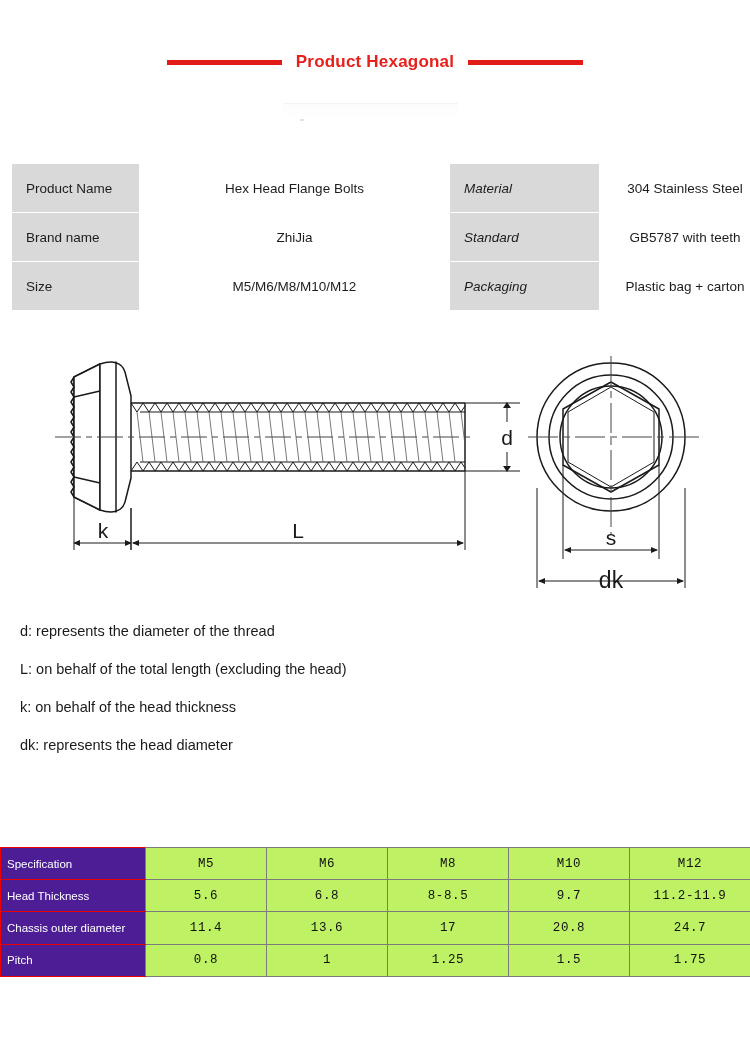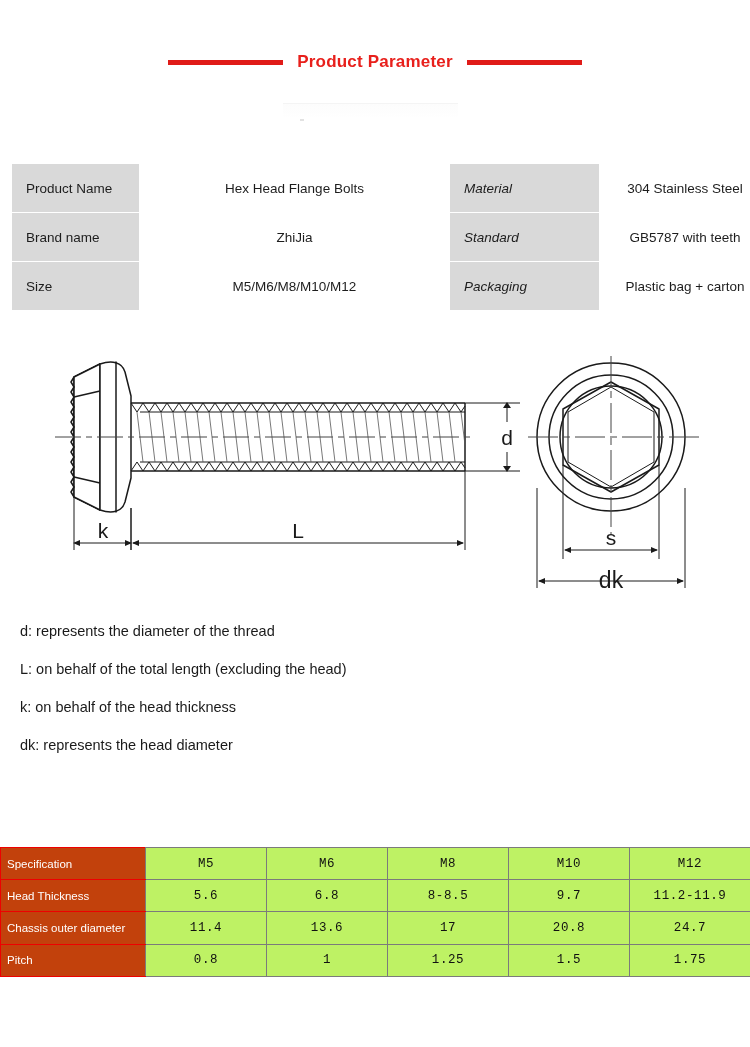--- a/index.html
+++ b/index.html
@@ -113,39 +113,39 @@
     border: 1px solid #7b7b7b;
     font-size: 12.5px;
     text-align: center;
     vertical-align: middle;
     background: #bef264;
     color: #111;
     font-family: "Liberation Mono", monospace;
     letter-spacing: 0.6px;
   }
   .spec-table td.rowhead {
-    background: #c2410c;
+    background: #4c1d95;
     color: #ffffff;
     text-align: left;
     padding-left: 6px;
     font-size: 11.5px;
     letter-spacing: 0;
     font-family: "Liberation Sans", sans-serif;
     border-color: #ee0000;
     border-right-color: #7b7b7b;
   }
   .spec-col-head { width: 145px; }
   .spec-col { width: 121px; }
 </style>
 </head>
 <body>
 
 <div class="title-banner">
   <div class="title-rule"></div>
-  <div class="title-text">Product Parameter</div>
+  <div class="title-text">Product Hexagonal</div>
   <div class="title-rule"></div>
 </div>
 <div class="ghost-bar"></div>
 <div class="ghost-dot"></div>
 
 <table class="param-table">
   <tbody>
     <tr>
       <td class="lbl col-lbl-a">Product Name</td>
       <td class="val col-val-a">Hex Head Flange Bolts</td>

